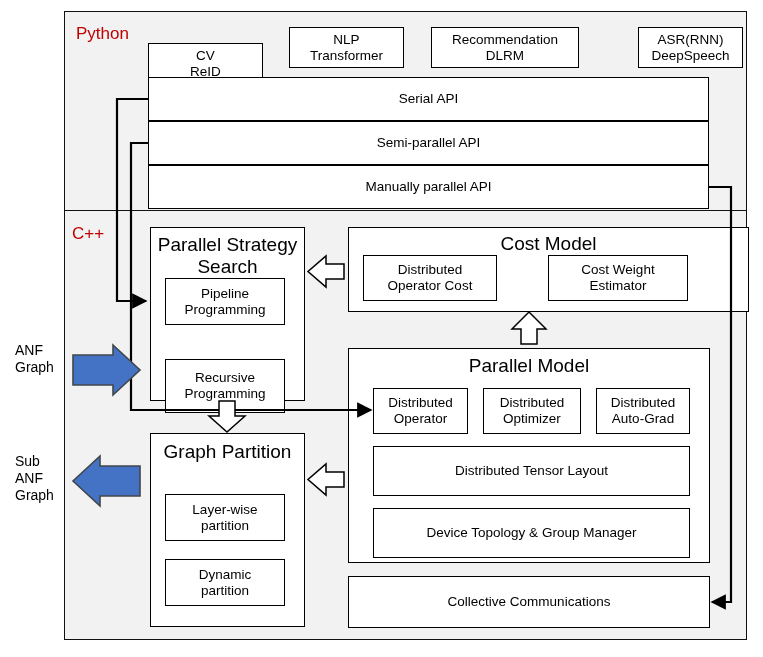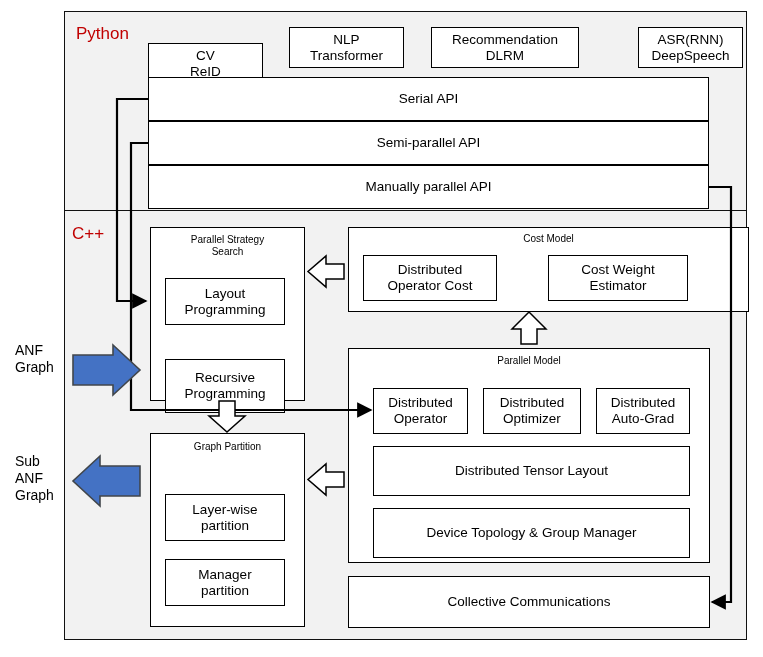--- a/index.html
+++ b/index.html
@@ -13,21 +13,21 @@
   .panel-label{position:absolute;color:#C00000;font-size:17px;
                font-family:"Liberation Sans","DejaVu Sans",sans-serif;}
 
   
   .box{position:absolute;box-sizing:border-box;background:#ffffff;
        border:1.2px solid #000;display:flex;align-items:center;
        justify-content:center;text-align:center;font-size:13.5px;
        line-height:1.18;padding:1px 2px;}
   .box.group{align-items:flex-start;justify-content:center;}
   .grouptitle{position:absolute;left:0;right:0;text-align:center;
-              font-size:10px;}
+              font-size:19px;}
 
   
   .sidelabel{position:absolute;font-size:14px;line-height:1.2;
              text-align:left;color:#000;}
 
   
   svg.overlay{position:absolute;left:0;top:0;width:763px;height:657px;
               pointer-events:none;}
 </style>
 </head>
@@ -66,37 +66,37 @@
 
 <div class="panel" style="left:64px;top:210px;width:683px;height:430px;">
 </div>
 <div class="panel-label" style="left:72px;top:224px;">C++</div>
 
 <div class="box group" style="left:150px;top:227px;width:155px;height:174px;">
   <div class="grouptitle" style="top:6px;white-space:pre-line;">Parallel Strategy
 Search</div>
 </div>
 <div class="box" style="left:165px;top:278px;width:120px;height:47px;flex-direction:column;">
-  <span>Layout</span>
+  <span>Pipeline</span>
   <span>Programming</span>
 </div>
 <div class="box" style="left:165px;top:348px;width:120px;height:54px;flex-direction:column;margin-top:11px;">
   <span>Recursive</span>
   <span>Programming</span>
 </div>
 
 <div class="box group" style="left:150px;top:433px;width:155px;height:194px;">
   <div class="grouptitle" style="top:7px;">Graph Partition</div>
 </div>
 <div class="box" style="left:165px;top:494px;width:120px;height:47px;flex-direction:column;">
   <span>Layer-wise</span>
   <span>partition</span>
 </div>
 <div class="box" style="left:165px;top:559px;width:120px;height:47px;flex-direction:column;">
-  <span>Manager</span>
+  <span>Dynamic</span>
   <span>partition</span>
 </div>
 
 <div class="box group" style="left:348px;top:227px;width:401px;height:85px;">
   <div class="grouptitle" style="top:5px;">Cost Model</div>
 </div>
 <div class="box" style="left:363px;top:255px;width:134px;height:46px;flex-direction:column;">
   <span>Distributed</span>
   <span>Operator Cost</span>
 </div>

